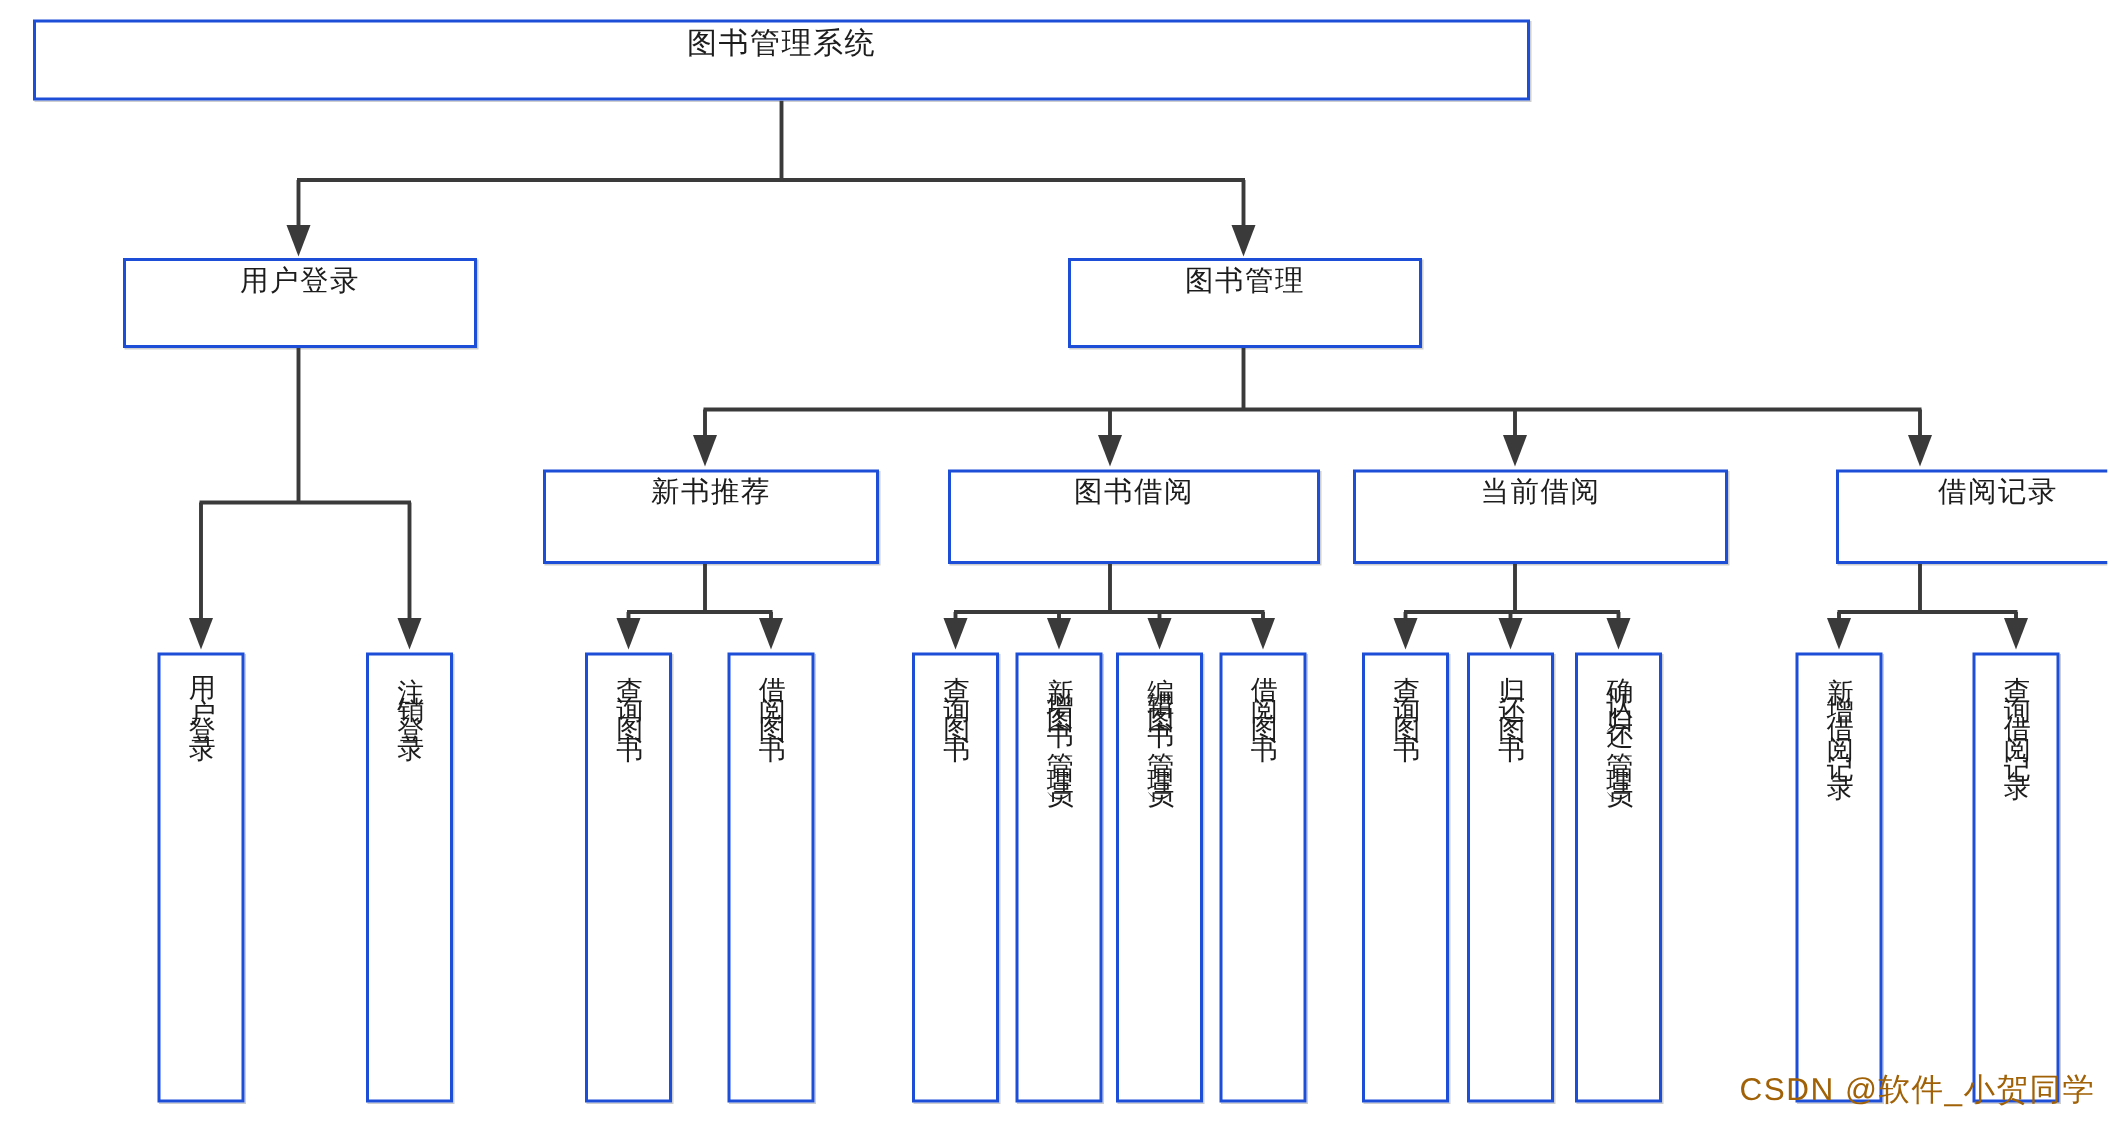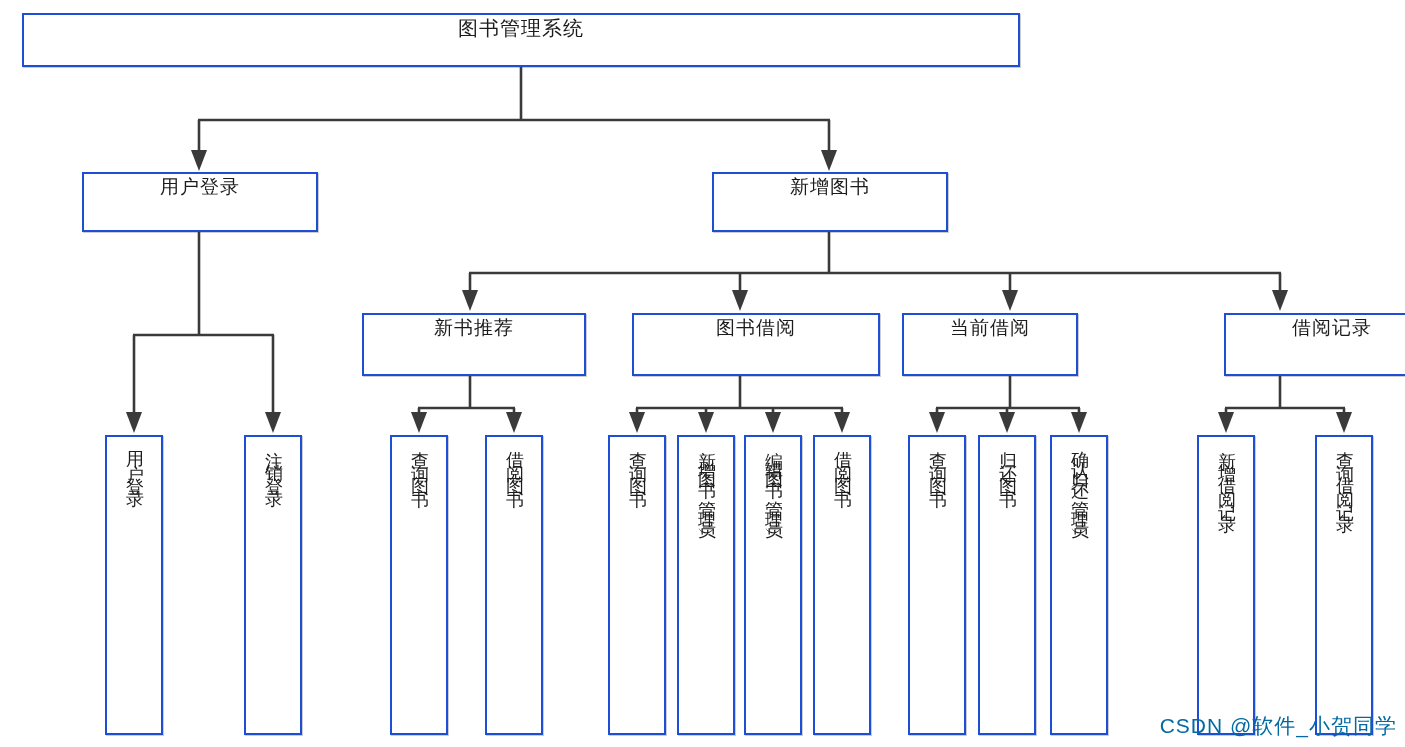--- a/index.html
+++ b/index.html
@@ -31,21 +31,21 @@
     letter-spacing:13px;
     line-height:1.1;
     white-space:nowrap;
   }
   .node.leaf.long span{letter-spacing:10px;}
   svg#connectors{position:absolute;left:0;top:0;}
   #watermark{
     position:absolute;
     right:8px;top:712px;
     font-size:21px;
-    color:#0369a1;
+    color:#a16207;
     letter-spacing:1px;
     white-space:nowrap;
   }
 </style>
 </head>
 <body>
 
 <div id="canvas">
 
   <svg id="connectors" width="1405" height="747" viewBox="0 0 1405 747">
@@ -122,30 +122,30 @@
   </svg>
 
   <div class="node h-root" style="left:22px;top:13px;width:998px;height:54px;">
     <span>图书管理系统</span>
   </div>
 
   <div class="node h-mid" style="left:82px;top:172px;width:236px;height:60px;">
     <span>用户登录</span>
   </div>
   <div class="node h-mid" style="left:712px;top:172px;width:236px;height:60px;">
-    <span>新增图书</span>
+    <span>图书管理</span>
   </div>
 
   <div class="node h-mid" style="left:362px;top:313px;width:224px;height:63px;">
     <span>新书推荐</span>
   </div>
   <div class="node h-mid" style="left:632px;top:313px;width:248px;height:63px;">
     <span>图书借阅</span>
   </div>
-  <div class="node h-mid" style="left:902px;top:313px;width:176px;height:63px;">
+  <div class="node h-mid" style="left:902px;top:313px;width:250px;height:63px;">
     <span>当前借阅</span>
   </div>
   <div class="node h-mid" style="left:1224px;top:313px;width:216px;height:63px;">
     <span>借阅记录</span>
   </div>
 
   <div class="node leaf" style="left:105px;top:435px;width:58px;height:300px;">
     <span>用户登录</span>
   </div>
   <div class="node leaf" style="left:244px;top:435px;width:58px;height:300px;">

